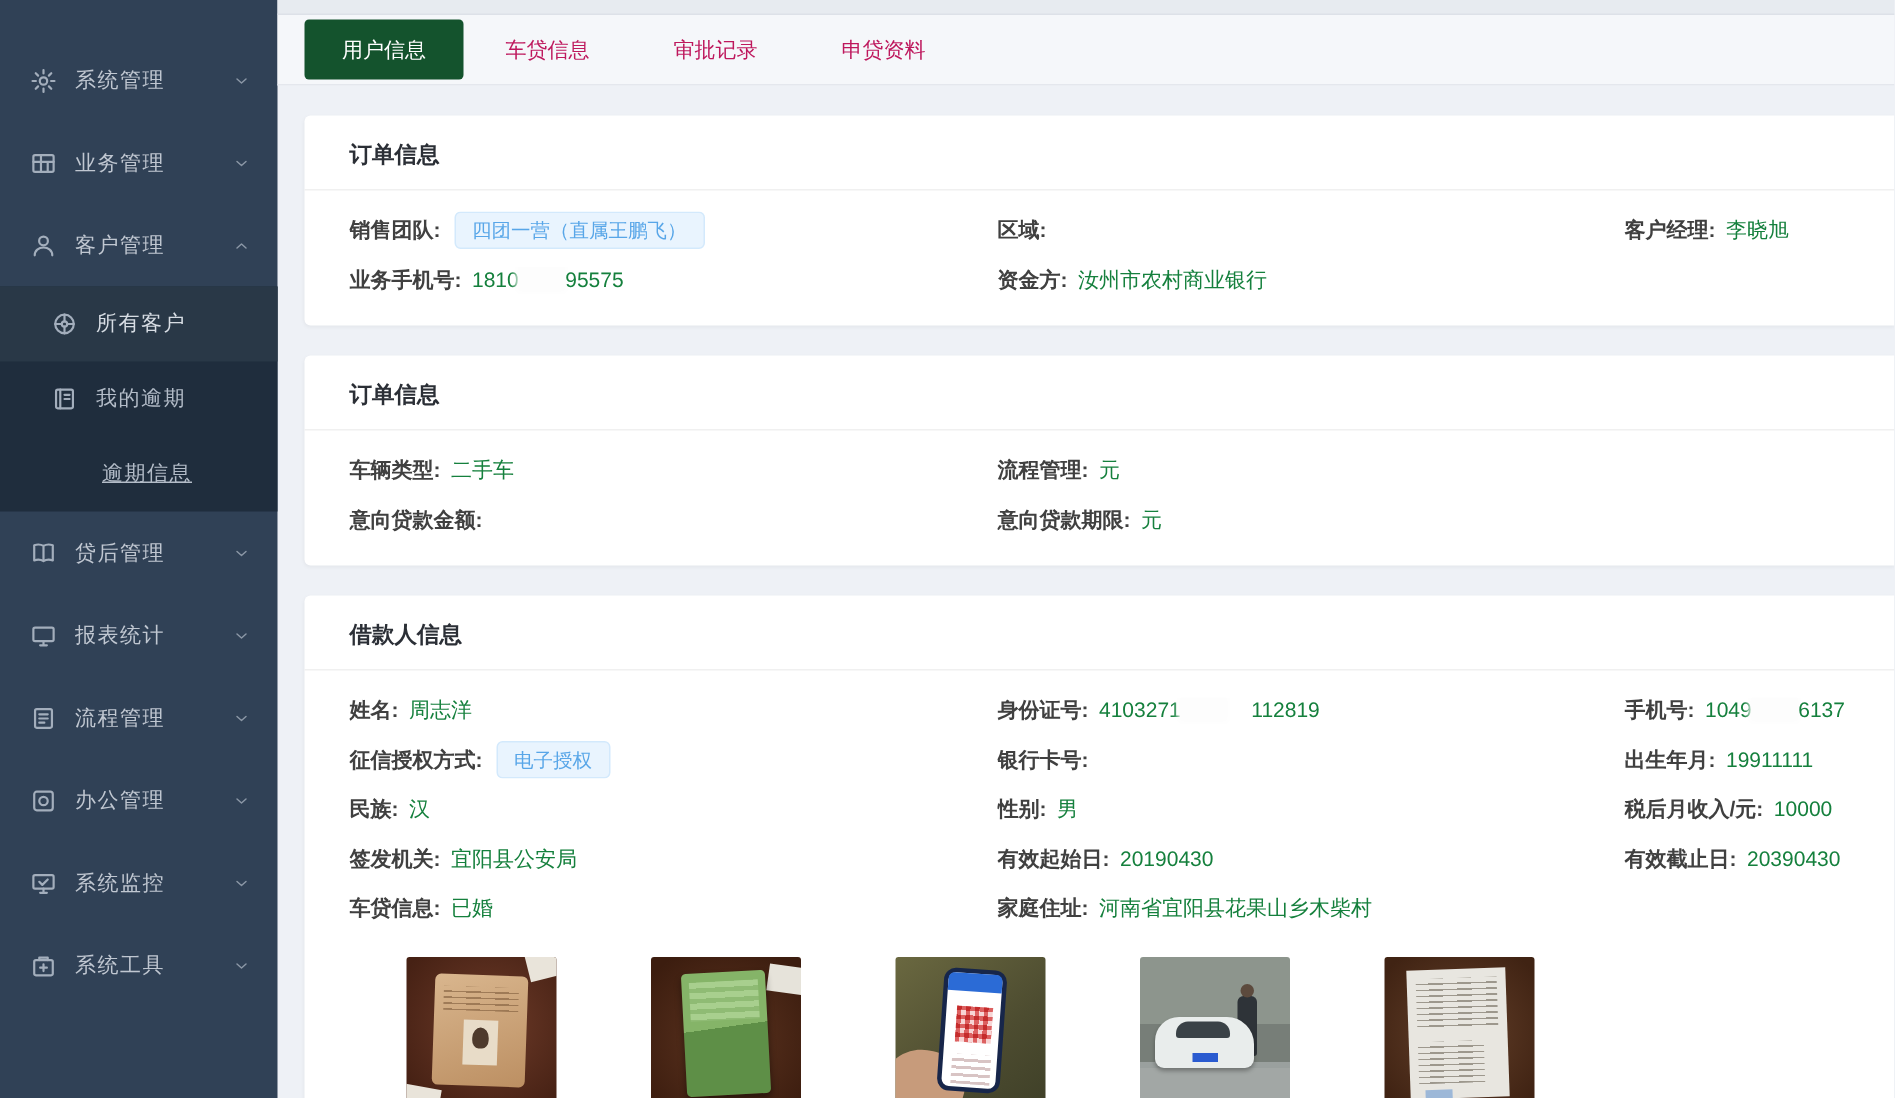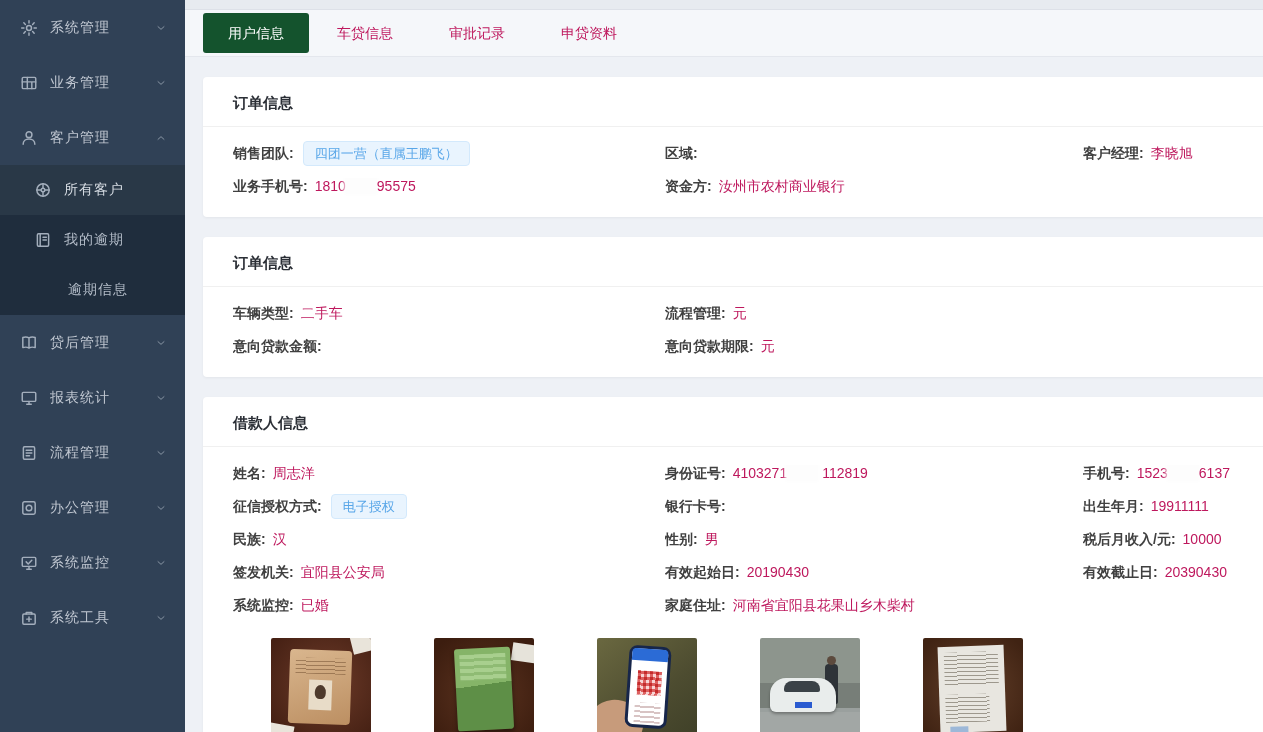--- a/index.html
+++ b/index.html
@@ -1,53 +1,53 @@
 <!DOCTYPE html>
 <html><head>
 <meta charset="utf-8">
 <style>
   * { box-sizing: border-box; margin: 0; padding: 0; }
   html, body { width: 1263px; height: 732px; overflow: hidden; }
   body { font-family: "Liberation Sans", "DejaVu Sans", sans-serif; background: #eef1f6; }
   .app { display: flex; width: 1263px; height: 732px; }
 
   
-  .sidebar { width: 185px; height: 732px; background: #304156; flex-shrink: 0; padding-top: 0; }
+  .sidebar { width: 185px; height: 732px; background: #304156; flex-shrink: 0; padding-top: 26px; }
   .menu-item { height: 55px; display: flex; align-items: center; padding: 0 18px 0 20px;
                color: #c0c7d1; font-size: 14px; cursor: pointer; }
   .menu-item .mi-icon { width: 18px; height: 18px; color: #a3aebc; flex-shrink: 0; }
   .menu-item .mi-icon svg { width: 18px; height: 18px; display: block; }
   .menu-item .mi-label { flex: 1; margin-left: 12px; letter-spacing: 1px; }
   .menu-item .mi-chevron { width: 12px; height: 12px; color: #8b97a6; }
   .menu-item .mi-chevron svg { width: 12px; height: 12px; display: block; }
   .menu-item .mi-chevron.up svg { transform: rotate(180deg); }
   .submenu { background: #1f2d3d; }
   .submenu .menu-item { height: 50px; padding-left: 34px; color: #b3bcc8; }
   .submenu .menu-item.active { background: #293847; color: #d7dde4; }
   .submenu .menu-item .mi-label { }
-  .submenu .menu-item.no-icon { padding-left: 56px; }
+  .submenu .menu-item.no-icon { padding-left: 56px; text-decoration: underline; }
 
   
   .main { flex: 1; display: flex; flex-direction: column; min-width: 0; }
   .topstrip { height: 10px; background: #e7ebf0; border-bottom: 1px solid #dde1e8; }
   .tabbar { height: 47px; background: #f5f7fa; border-bottom: 1px solid #e4e7ed;
             display: flex; align-items: center; padding-left: 18px; }
   .tab { font-size: 14px; color: #be185d; padding: 0 28px; height: 40px; line-height: 40px; cursor: pointer; }
   .tab.active { background: #14532d; color: #fff; border-radius: 3px; padding: 0 25px; }
 
   .content { flex: 1; padding: 8px 0 0 18px; overflow: hidden; }
   .card { background: #fff; border-radius: 4px 0 0 4px; box-shadow: 0 1px 3px rgba(0,0,0,0.05);
           padding: 0 30px; margin-bottom: 20px; }
   .card-title { font-size: 15px; font-weight: bold; color: #2b2f36; padding: 17px 0 13px; margin-top: 12px; }
   .card-divider { border-bottom: 1px solid #f0f0f0; margin: 0 -30px 6px; }
   .card-body { padding: 4px 0 14px; }
   .frow { display: grid; grid-template-columns: 432px 418px 1fr; align-items: center; min-height: 33px; }
   .fcell { font-size: 14px; white-space: nowrap; overflow: hidden; }
   .flabel { font-weight: bold; color: #404040; }
-  .fvalue { color: #be185d; margin-left: 7px; }
+  .fvalue { color: #15803d; margin-left: 7px; }
   .redact-box { display: inline-block; width: 30px; height: 15px; background: #fdfdfd;
                 box-shadow: 0 0 4px 2px #fdfdfd; vertical-align: -2px; margin: 0 1px; }
   .tag { display: inline-block; margin-left: 9px; padding: 5px 11px; font-size: 13px;
          color: #58a6e8; background: #e9f4fe; border: 1px solid #d3e9fc; border-radius: 4px; line-height: 1; }
 
   
   .thumb-row { display: flex; margin: 16px 0 0 38px; }
   .thumb { width: 100px; margin-right: 63px; text-align: center; cursor: pointer; }
   .t-bg { position: relative; width: 100px; height: 100px; overflow: hidden; border-radius: 2px; }
 
@@ -301,40 +301,40 @@
               <div class="fcell"></div>
             </div>
           </div>
         </section>
         <section class="card">
           <div class="card-title">借款人信息</div>
           <div class="card-divider"></div>
           <div class="card-body">
             <div class="frow">
               <div class="fcell"><span class="flabel">姓名:</span><span class="fvalue">周志洋</span></div>
-              <div class="fcell"><span class="flabel">身份证号:</span><span class="fvalue">4103271</span><span class="redact-box" style="margin-left: 0px;"></span><span class="fvalue" style="margin-left: 4px;">112819</span></div>
-              <div class="fcell"><span class="flabel">手机号:</span><span class="fvalue">1523</span><span class="redact-box" style="margin-left: 0px;"></span><span class="fvalue" style="margin-left: 0px;">6137</span></div>
+              <div class="fcell"><span class="flabel">身份证号:</span><span class="fvalue">4103271</span><span class="redact-box" style="margin-left: 0px;"></span><span class="fvalue" style="margin-left: 16px;">112819</span></div>
+              <div class="fcell"><span class="flabel">手机号:</span><span class="fvalue">1049</span><span class="redact-box" style="margin-left: 0px;"></span><span class="fvalue" style="margin-left: 0px;">6137</span></div>
             </div>
             <div class="frow">
               <div class="fcell"><span class="flabel">征信授权方式:</span><span class="tag">电子授权</span></div>
               <div class="fcell"><span class="flabel">银行卡号:</span><span class="fvalue"></span></div>
               <div class="fcell"><span class="flabel">出生年月:</span><span class="fvalue">19911111</span></div>
             </div>
             <div class="frow">
               <div class="fcell"><span class="flabel">民族:</span><span class="fvalue">汉</span></div>
               <div class="fcell"><span class="flabel">性别:</span><span class="fvalue">男</span></div>
               <div class="fcell"><span class="flabel">税后月收入/元:</span><span class="fvalue">10000</span></div>
             </div>
             <div class="frow">
               <div class="fcell"><span class="flabel">签发机关:</span><span class="fvalue">宜阳县公安局</span></div>
               <div class="fcell"><span class="flabel">有效起始日:</span><span class="fvalue">20190430</span></div>
               <div class="fcell"><span class="flabel">有效截止日:</span><span class="fvalue">20390430</span></div>
             </div>
             <div class="frow">
-              <div class="fcell"><span class="flabel">系统监控:</span><span class="fvalue">已婚</span></div>
+              <div class="fcell"><span class="flabel">车贷信息:</span><span class="fvalue">已婚</span></div>
               <div class="fcell"><span class="flabel">家庭住址:</span><span class="fvalue">河南省宜阳县花果山乡木柴村</span></div>
               <div class="fcell"></div>
             </div>
             <div class="thumb-row">
               <figure class="thumb">
                 <div class="t-bg tb1">
                   <div class="paper p1"></div>
                   <div class="paper p2"></div>
                   <div class="card1">
                     <div class="lines"></div>

